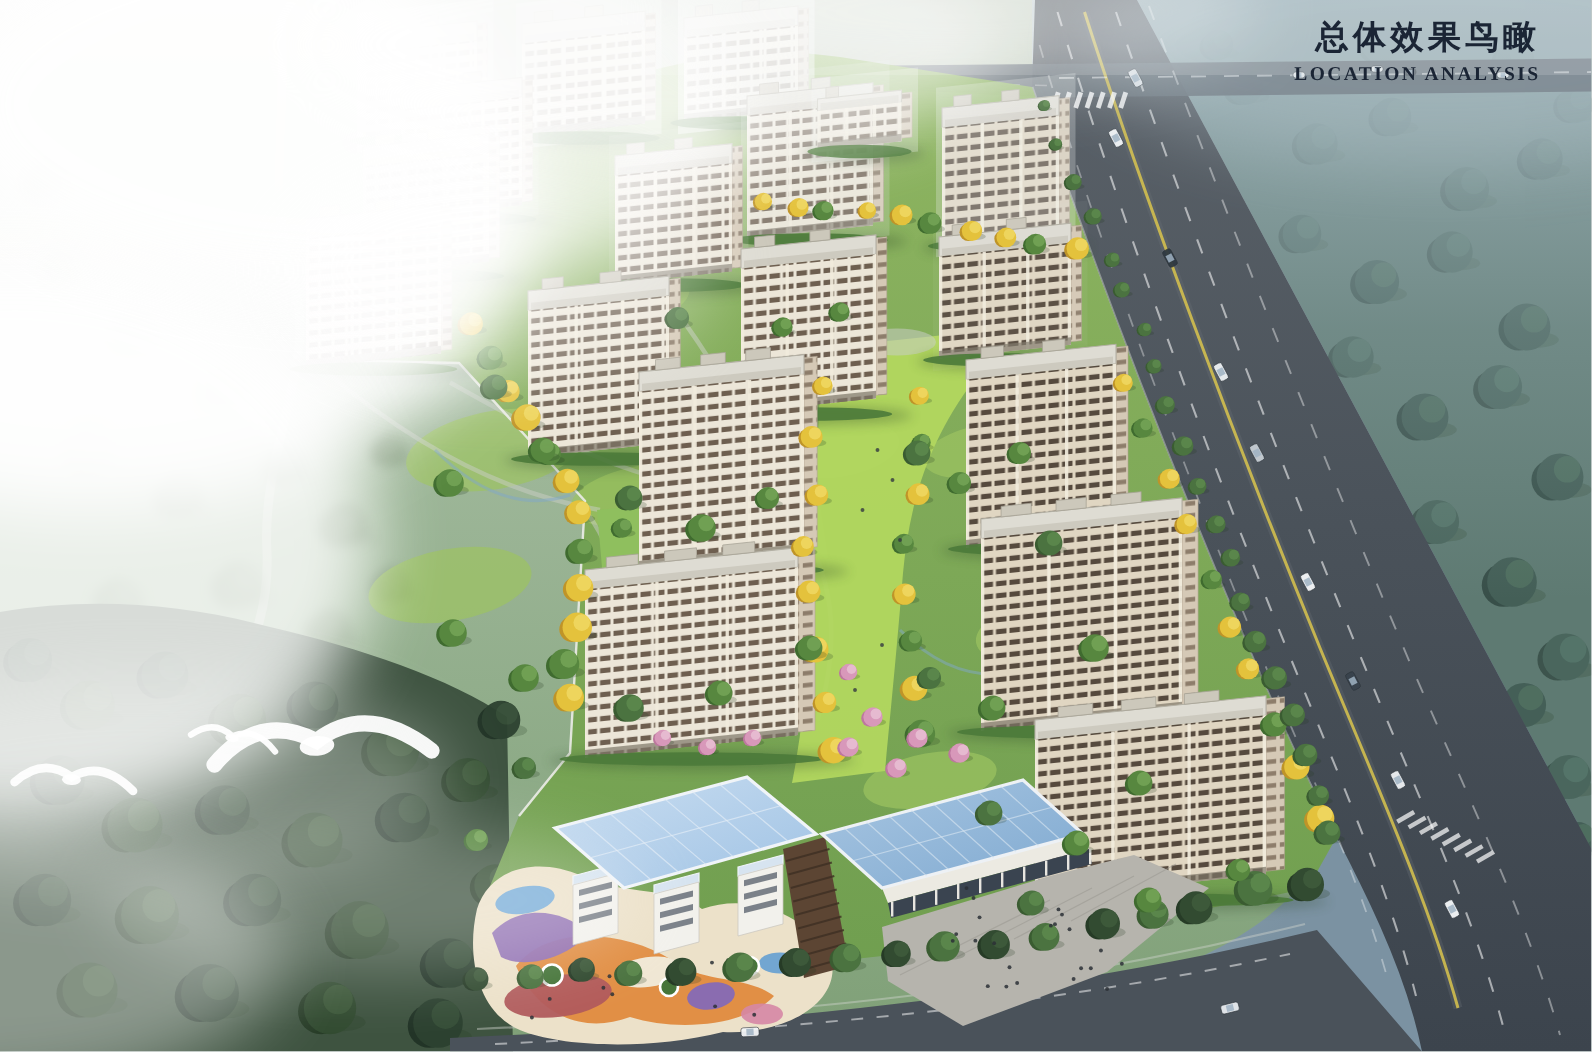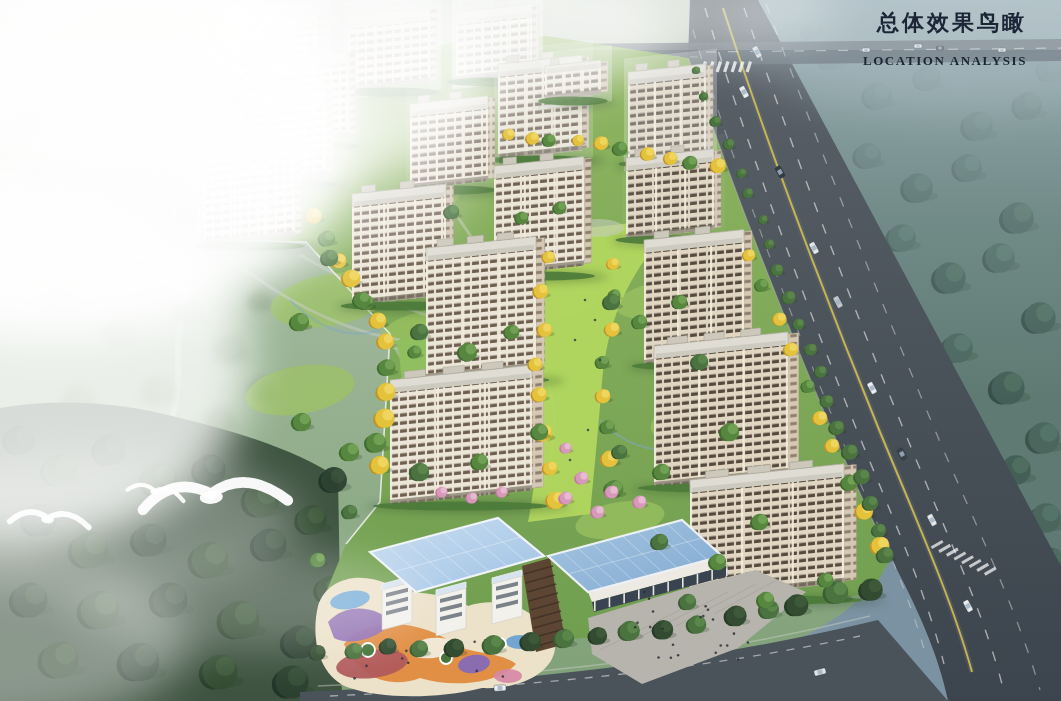--- a/index.html
+++ b/index.html
@@ -1,24 +1,24 @@
 <!DOCTYPE html>
 <html><head>
 <meta charset="utf-8">
 <style>
   html,body{margin:0;padding:0;background:#cfd6d4;}
   .stage{position:relative;width:1061px;height:701px;overflow:hidden;
          font-family:"Liberation Sans",sans-serif;background:#dfe5e3;}
   .stage svg{position:absolute;left:0;top:0;}
   .title-block{position:absolute;top:12px;right:34px;text-align:right;
                color:#1b2535;z-index:5;}
-  .title-zh{font-family:Liberation Mono, monospace;font-weight:700;
+  .title-zh{font-family:Liberation Sans, sans-serif;font-weight:700;
             font-size:22px;letter-spacing:3px;line-height:1.15;}
   .title-en{font-family:"Liberation Serif",serif;font-weight:700;
-            font-size:13px;letter-spacing:1.6px;margin-top:16px;}
+            font-size:13px;letter-spacing:1.6px;margin-top:4px;}
 </style>
 </head>
 <body>
 
 <div class="stage">
 <svg id="scene" width="1061" height="701" viewBox="0 0 1061 701">
   <defs>
     <linearGradient id="bgGrad" x1="0" y1="0" x2="1" y2="0.45">
       <stop offset="0" stop-color="#f2f4f2"></stop>
       <stop offset="0.4" stop-color="#dfe6e3"></stop>

